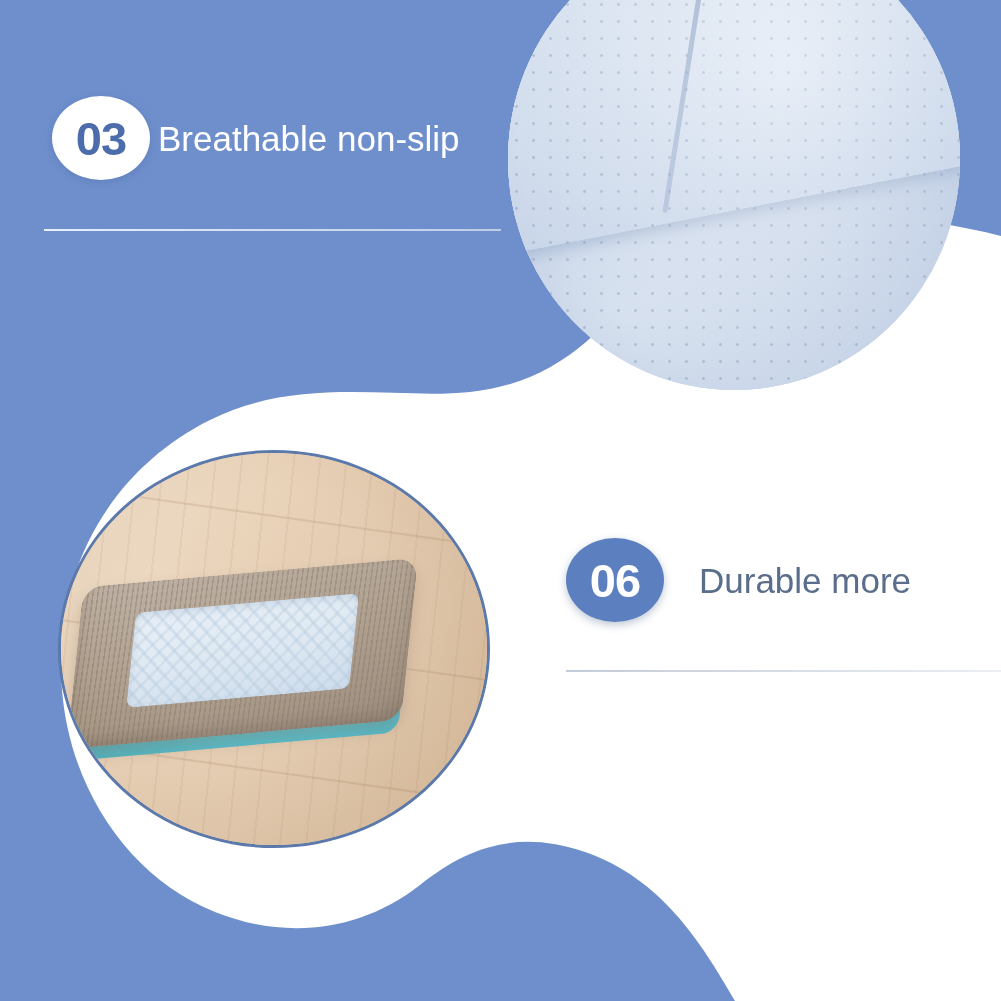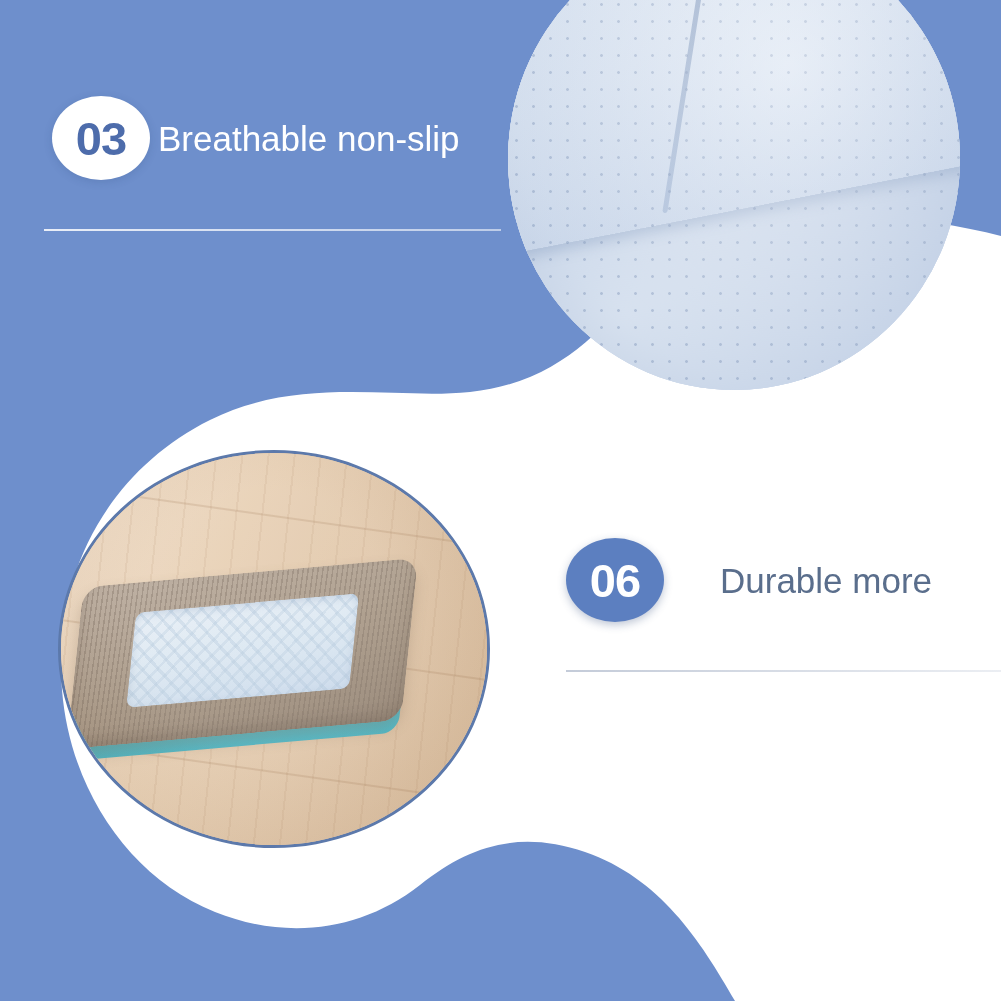--- a/index.html
+++ b/index.html
@@ -225,21 +225,21 @@
     font-size: 35px;
     line-height: 1.42;
     max-width: 360px;
     padding-top: 2px;
   }
   .text-on-blue {
     color: #ffffff;
   }
   .text-on-white {
     color: #5a6e8c;
-    margin-left: 48px;
+    margin-left: 27px;
   }
 
   .divider {
     position: absolute;
     height: 2px;
   }
   .divider-light {
     background: linear-gradient(to right, rgba(255,255,255,.85), rgba(255,255,255,.55));
   }
   .divider-grey {

